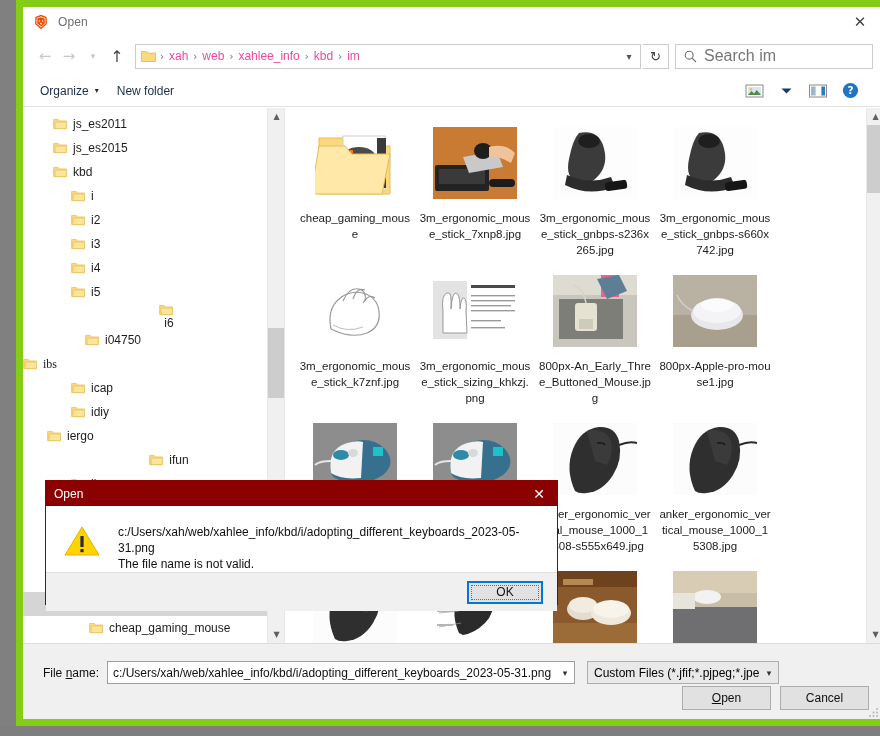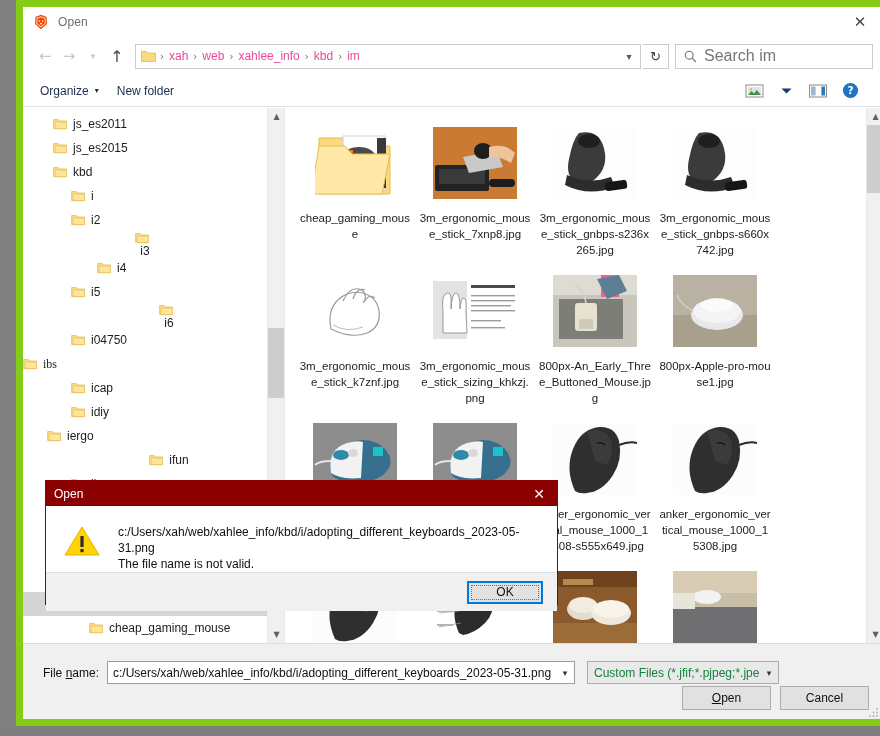--- a/index.html
+++ b/index.html
@@ -328,21 +328,21 @@
     height: 23px;
     margin-left: 12px;
     border: 1px solid #adadad;
     background: #e9e9e9;
     display: flex;
     align-items: center;
   }
   #filetype-text {
     flex: 1;
     font-size: 12px;
-    color: #15803d;
+    color: #000000;
     padding-left: 6px;
     white-space: nowrap;
     overflow: hidden;
   }
   #filetype-caret {
     width: 18px;
     display: flex; align-items: center; justify-content: center;
     color: #333;
     font-size: 9px;
     font-family: "DejaVu Sans", sans-serif;
@@ -606,30 +606,30 @@
           </div>
           <div class="tree-row" style="padding-left: 48px;">
             <span class="tree-folder-icon">
               <svg width="14" height="12" viewBox="0 0 15 13">
                 <path d="M0.6 1.6 h5 l1.4 1.6 h7.4 v8.3 h-13.8 z" fill="#fcd97f" stroke="#e5bd55" stroke-width="0.8"></path>
                 <path d="M2.2 4.4 h12.2 v7.1 h-12.2 z" fill="#ffe49c" stroke="#e5bd55" stroke-width="0.7"></path>
               </svg>
             </span>
             <span>i2</span>
           </div>
-          <div class="tree-row" style=" flex-direction: column;">
+          <div class="tree-row" style="padding-left: 48px;">
             <span class="tree-folder-icon">
               <svg width="14" height="12" viewBox="0 0 15 13">
                 <path d="M0.6 1.6 h5 l1.4 1.6 h7.4 v8.3 h-13.8 z" fill="#fcd97f" stroke="#e5bd55" stroke-width="0.8"></path>
                 <path d="M2.2 4.4 h12.2 v7.1 h-12.2 z" fill="#ffe49c" stroke="#e5bd55" stroke-width="0.7"></path>
               </svg>
             </span>
             <span>i3</span>
           </div>
-          <div class="tree-row" style="padding-left: 48px; margin-left: 26px;">
+          <div class="tree-row" style="padding-left: 48px;">
             <span class="tree-folder-icon">
               <svg width="14" height="12" viewBox="0 0 15 13">
                 <path d="M0.6 1.6 h5 l1.4 1.6 h7.4 v8.3 h-13.8 z" fill="#fcd97f" stroke="#e5bd55" stroke-width="0.8"></path>
                 <path d="M2.2 4.4 h12.2 v7.1 h-12.2 z" fill="#ffe49c" stroke="#e5bd55" stroke-width="0.7"></path>
               </svg>
             </span>
             <span>i4</span>
           </div>
           <div class="tree-row" style="padding-left: 48px;">
             <span class="tree-folder-icon">
@@ -642,21 +642,21 @@
           </div>
           <div class="tree-row" style="padding-left: 48px; flex-direction: column;">
             <span class="tree-folder-icon">
               <svg width="14" height="12" viewBox="0 0 15 13">
                 <path d="M0.6 1.6 h5 l1.4 1.6 h7.4 v8.3 h-13.8 z" fill="#fcd97f" stroke="#e5bd55" stroke-width="0.8"></path>
                 <path d="M2.2 4.4 h12.2 v7.1 h-12.2 z" fill="#ffe49c" stroke="#e5bd55" stroke-width="0.7"></path>
               </svg>
             </span>
             <span>i6</span>
           </div>
-          <div class="tree-row" style="padding-left: 48px;">
+          <div class="tree-row" style="padding-left: 62px;">
             <span class="tree-folder-icon">
               <svg width="14" height="12" viewBox="0 0 15 13">
                 <path d="M0.6 1.6 h5 l1.4 1.6 h7.4 v8.3 h-13.8 z" fill="#fcd97f" stroke="#e5bd55" stroke-width="0.8"></path>
                 <path d="M2.2 4.4 h12.2 v7.1 h-12.2 z" fill="#ffe49c" stroke="#e5bd55" stroke-width="0.7"></path>
               </svg>
             </span>
             <span>i04750</span>
           </div>
           <div class="tree-row" style=" font-family: Liberation Serif, serif;">
             <span class="tree-folder-icon">

